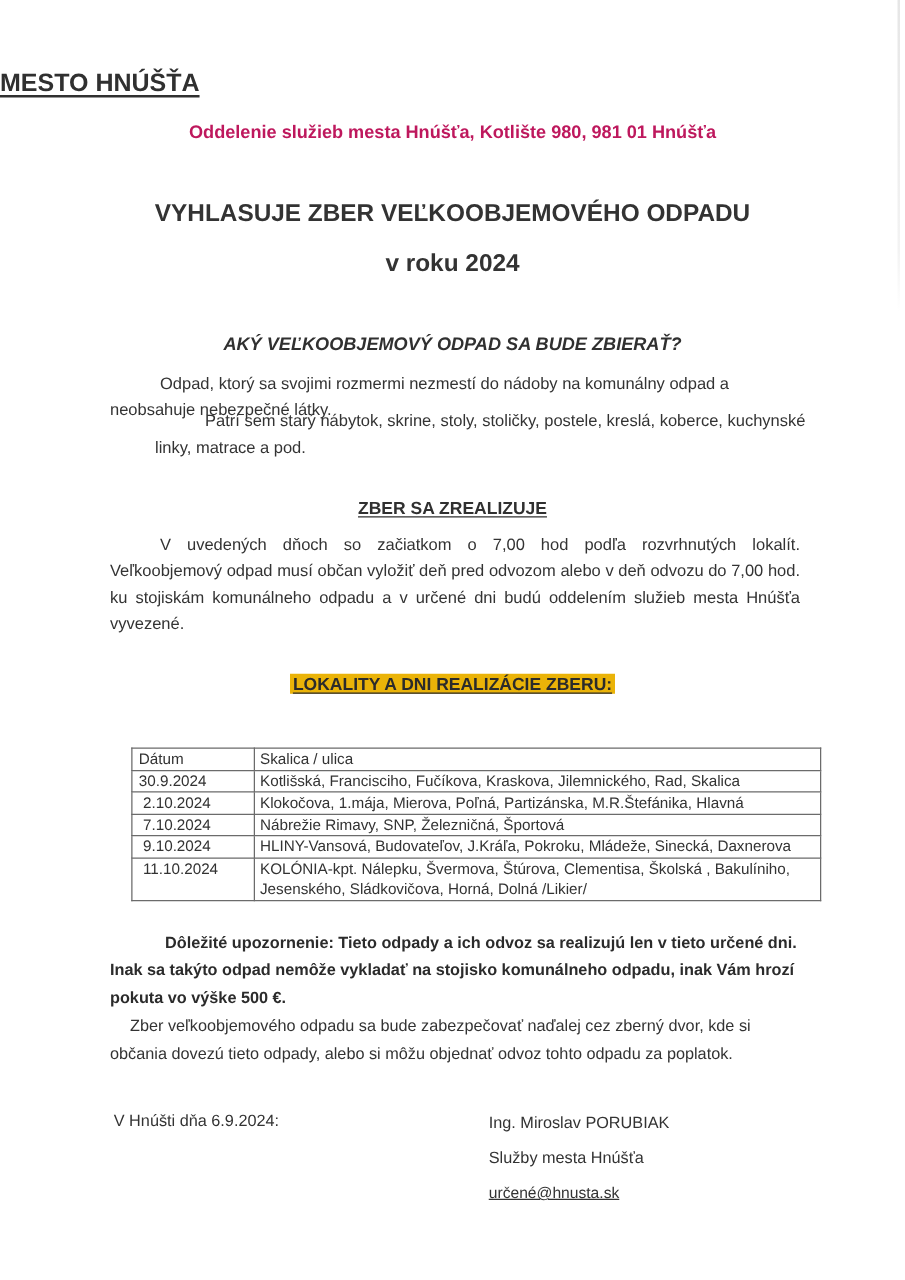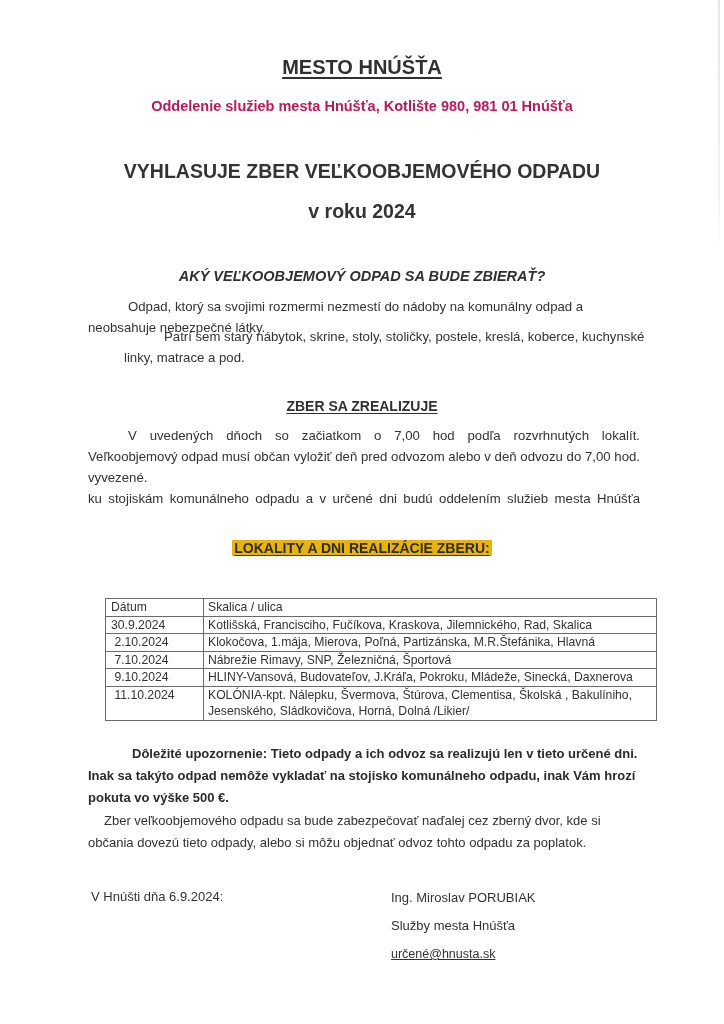--- a/index.html
+++ b/index.html
@@ -21,21 +21,20 @@
     top: 0;
     width: 2px;
     height: 250px;
     background: linear-gradient(to bottom, #e6e6e6, #f3f3f3 80%, #ffffff);
   }
   .title {
     position: absolute;
     top: 56px;
     left: 0;
     width: 724px;
-    text-align: center;
     font-size: 20px;
     font-weight: bold;
     text-decoration: underline;
     text-underline-offset: 3px;
     color: #303030;
   }
   .subtitle {
     position: absolute;
     top: 98px;
     left: 0;
@@ -199,22 +198,22 @@
 <div class="question">AKÝ VEĽKOOBJEMOVÝ ODPAD SA BUDE ZBIERAŤ?</div>
 
 <div class="para p1"><span class="indent"></span><span>Odpad, ktorý sa svojimi rozmermi nezmestí do nádoby na komunálny odpad a neobsahuje nebezpečné látky.</span></div>
 <div class="para p2"><span class="indent"></span><span>Patrí sem starý nábytok, skrine, stoly, stoličky, postele, kreslá, koberce, kuchynské linky, matrace a pod.</span></div>
 
 <div class="section-head">ZBER SA ZREALIZUJE</div>
 
 <div class="para p3">
   <span class="line first">V uvedených dňoch so začiatkom o 7,00 hod podľa rozvrhnutých lokalít.</span>
   <span class="line">Veľkoobjemový odpad musí občan vyložiť deň pred odvozom alebo v deň odvozu do 7,00 hod.</span>
+  <span class="line">ku stojiskám komunálneho odpadu a v určené dni budú  oddelením služieb mesta Hnúšťa</span>
   <span class="line last">vyvezené.</span>
-  <span class="line">ku stojiskám komunálneho odpadu a v určené dni budú  oddelením služieb mesta Hnúšťa</span>
 </div>
 
 <div class="locality-head-wrap">
   <span class="locality-head">LOKALITY A DNI REALIZÁCIE ZBERU:</span>
 </div>
 
 <table class="schedule">
   <tbody>
     <tr>
       <td class="date">Dátum</td>

